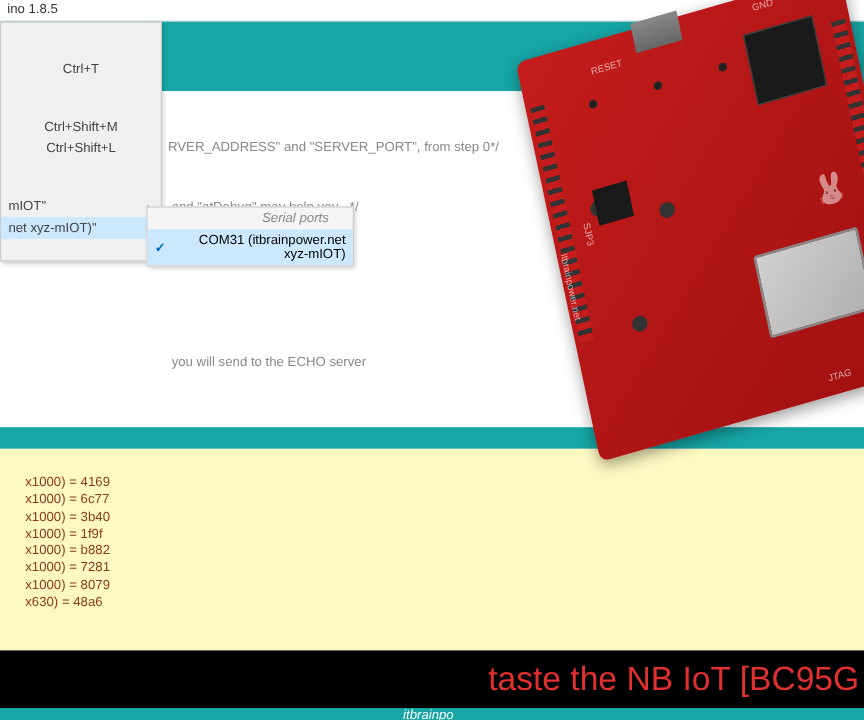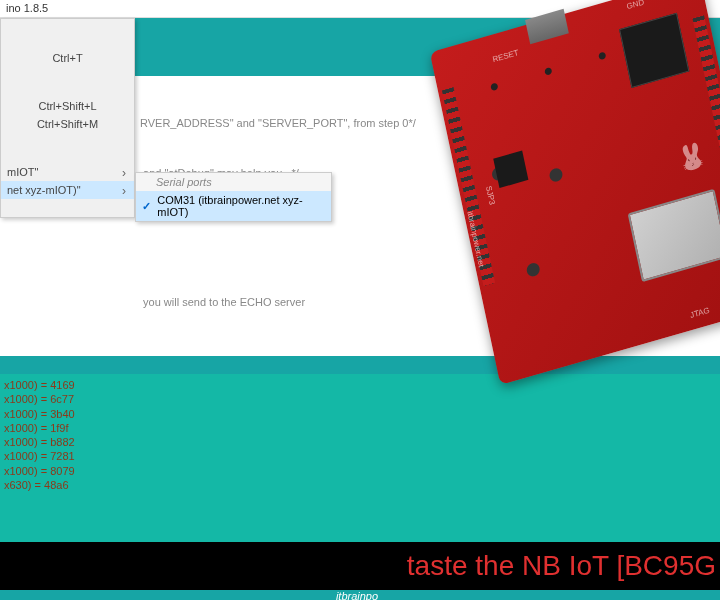--- a/index.html
+++ b/index.html
@@ -8,30 +8,30 @@
     .titlebar { height: 18px; background: #fff; padding: 2px 6px; color: #333; font-size: 11px; border-bottom: 1px solid #ddd; }
     .toolbar-strip { height: 58px; background: #17a5a5; width: 100%; }
     
     .menu-dropdown { position: absolute; left: 0; top: 18px; width: 135px; background: #f0f0f0; border: 1px solid #ccc; box-shadow: 2px 2px 4px rgba(0,0,0,0.2); z-index: 10; }
     .menu-item { padding: 3px 8px; color: #444; text-align: center; white-space: nowrap; }
     .menu-spacer { height: 30px; }
     .menu-item.highlighted { background: #cce8ff; text-align: left; padding-left: 6px; }
     .menu-item.submenu::after { content: "›"; float: right; font-size: 12px; color: #666; }
     .menu-item.submenu { text-align: left; padding-left: 6px; }
 
-    .port-submenu { position: absolute; left: 135px; top: 172px; width: 197px; background: #f5f5f5; border: 1px solid #ccc; box-shadow: 2px 2px 4px rgba(0,0,0,0.2); z-index: 11; }
+    .port-submenu { position: absolute; left: 122px; top: 172px; width: 173px; background: #f5f5f5; border: 1px solid #ccc; box-shadow: 2px 2px 4px rgba(0,0,0,0.2); z-index: 11; text-align: right; }
     .port-header { padding: 3px 20px; color: #888; font-style: italic; }
     .port-item { padding: 3px 6px; background: #cce8ff; display: flex; align-items: center; gap: 6px; }
     .checkmark { color: #0066cc; font-weight: bold; }
 
     .editor-area { position: absolute; left: 0; top: 76px; right: 0; height: 280px; background: #fff; padding: 6px 0; font-family: Consolas, monospace; font-size: 11px; color: #888; line-height: 1.5; white-space: pre; overflow: hidden; }
     .code-line { padding-left: 2px; }
     
     .console-divider { position: absolute; left: 0; top: 356px; right: 0; height: 18px; background: #17a5a5; }
-    .console { position: absolute; left: 0; top: 374px; right: 0; height: 168px; background: #14b8a6; padding: 4px; font-family: Consolas, monospace; font-size: 11px; color: #8b3a1a; line-height: 1.3; }
+    .console { position: absolute; left: 0; top: 374px; right: 0; height: 168px; background: #fef9c3; padding: 21px; font-family: Consolas, monospace; font-size: 11px; color: #8b3a1a; line-height: 1.3; }
     .console-line { white-space: pre; }
 
     .bottom-banner { position: absolute; left: 0; top: 542px; right: 0; height: 48px; background: #000; display: flex; align-items: center; justify-content: flex-end; padding-right: 4px; }
     .banner-text { color: #e03030; font-size: 28px; font-weight: 300; }
 
     .footer-strip { position: absolute; left: 0; top: 590px; right: 0; height: 10px; background: #17a5a5; text-align: center; padding-right: 6px; color: #fff; font-size: 8px; font-style: italic; }
 
     
     .pcb { position: absolute; right: -20px; top: 10px; width: 280px; height: 340px; background: linear-gradient(135deg, #c41c1c 0%, #a01010 100%); transform: rotate(-12deg) skewY(-4deg); border-radius: 8px; box-shadow: 0 4px 12px rgba(0,0,0,0.4); z-index: 5; }
     .pcb::before { content: ""; position: absolute; inset: 0; background: 
@@ -56,22 +56,22 @@
 </head>
 <body>
 
 <div class="titlebar">ino 1.8.5</div>
 <div class="toolbar-strip"></div>
 
 <div class="menu-dropdown">
   <div class="menu-spacer"></div>
   <div class="menu-item">Ctrl+T</div>
   <div class="menu-spacer"></div>
+  <div class="menu-item">Ctrl+Shift+M</div>
   <div class="menu-item">Ctrl+Shift+L</div>
-  <div class="menu-item">Ctrl+Shift+M</div>
   <div class="menu-spacer"></div>
   <div class="menu-item submenu">mIOT"</div>
   <div class="menu-item highlighted submenu">net xyz-mIOT)"</div>
   <div style="height:18px"></div>
 </div>
 
 <div class="port-submenu">
   <div class="port-header">Serial ports</div>
   <div class="port-item">
     <span class="checkmark">✓</span>

